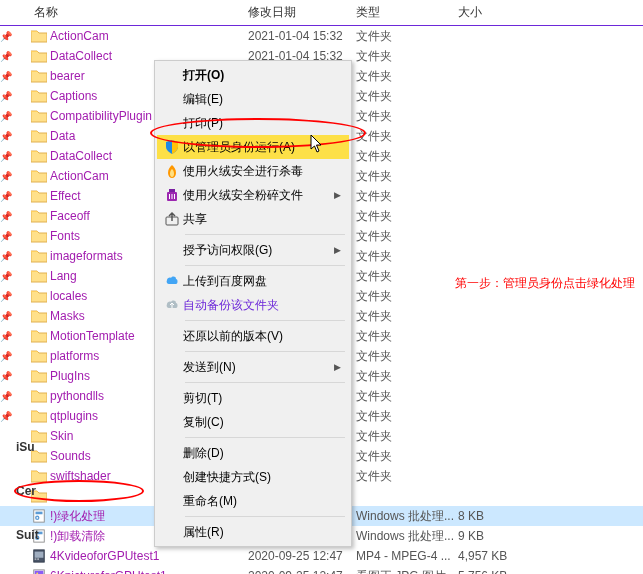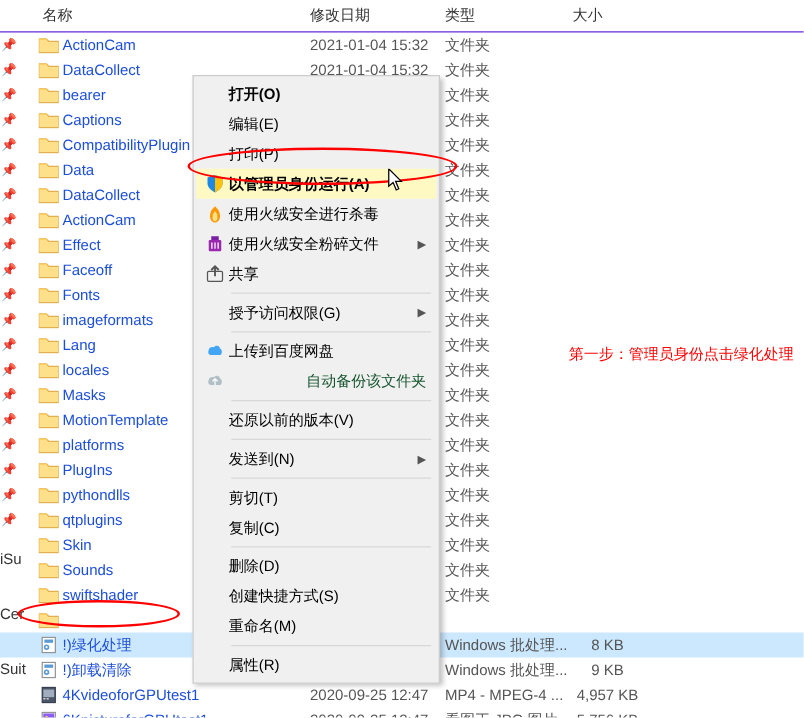--- a/index.html
+++ b/index.html
@@ -11,40 +11,40 @@
 .col-type { width: 102px; }
 .col-size { flex: 1; }
 
 .file-list { position: relative; }
 .row { display: flex; height: 20px; align-items: center; }
 .row.selected { background: #cce8ff; }
 .pin { width: 14px; color: #888; font-size: 10px; text-align: center; }
 .gap { width: 16px; }
 .icon { width: 18px; height: 16px; display: flex; align-items: center; justify-content: center; }
 .folder-icon svg { width: 16px; height: 14px; }
-.name { width: 200px; padding-left: 2px; color: #1d4ed8; white-space: nowrap; overflow: hidden; }
+.name { width: 200px; padding-left: 2px; color: #a21caf; white-space: nowrap; overflow: hidden; }
 .date { width: 108px; color: #555; white-space: nowrap; }
 .type { width: 102px; color: #555; white-space: nowrap; overflow: hidden; }
-.size { width: 60px; text-align: center; color: #555; padding-right: 4px; }
+.size { width: 60px; text-align: left; color: #555; padding-right: 4px; }
 
 .context-menu { position: absolute; top: 60px; left: 154px; width: 198px; background: #f0f0f0; border: 1px solid #ccc; box-shadow: 2px 2px 4px rgba(0,0,0,.25); padding: 2px; z-index: 10; }
 .menu-item { display: flex; align-items: center; height: 24px; padding: 0 8px 0 4px; color: #000; position: relative; }
-.menu-item.hl { background: #fef9c3; font-weight: bold; }
-.menu-item.disabled { color: #14532d; text-align: right; }
+.menu-item.hl { background: #fde047; }
+.menu-item.disabled { color: #6d28d9; }
 .menu-icon { width: 22px; display: flex; align-items: center; justify-content: center; }
 .menu-icon svg { width: 16px; height: 16px; }
 .menu-label { flex: 1; }
 .menu-arrow { color: #555; font-size: 9px; }
 .menu-sep { height: 1px; background: #d7d7d7; margin: 3px 4px 3px 28px; }
 
 .red-ellipse { position: absolute; border: 2px solid #ff0000; border-radius: 50%; pointer-events: none; z-index: 20; }
 .ell1 { top: 118px; left: 150px; width: 216px; height: 30px; }
 .ell2 { top: 480px; left: 14px; width: 130px; height: 22px; }
 .annotation { position: absolute; top: 275px; left: 455px; color: #ff0000; font-size: 12px; z-index: 5; }
-.side-labels { position: absolute; left: 0; top: 436px; font-size: 11px; color: #333; }
+.side-labels { position: absolute; left: 16px; top: 436px; font-size: 11px; color: #333; font-weight: bold; }
 .side-labels div { height: 22px; line-height: 22px; }
 .cursor { position: absolute; top: 135px; left: 310px; z-index: 30; }
 .cursor svg { width: 14px; height: 18px; }
 </style>
 </head>
 <body>
 
 <div class="header-row">
   <div class="col-name">名称</div>
   <div class="col-date">修改日期</div>

